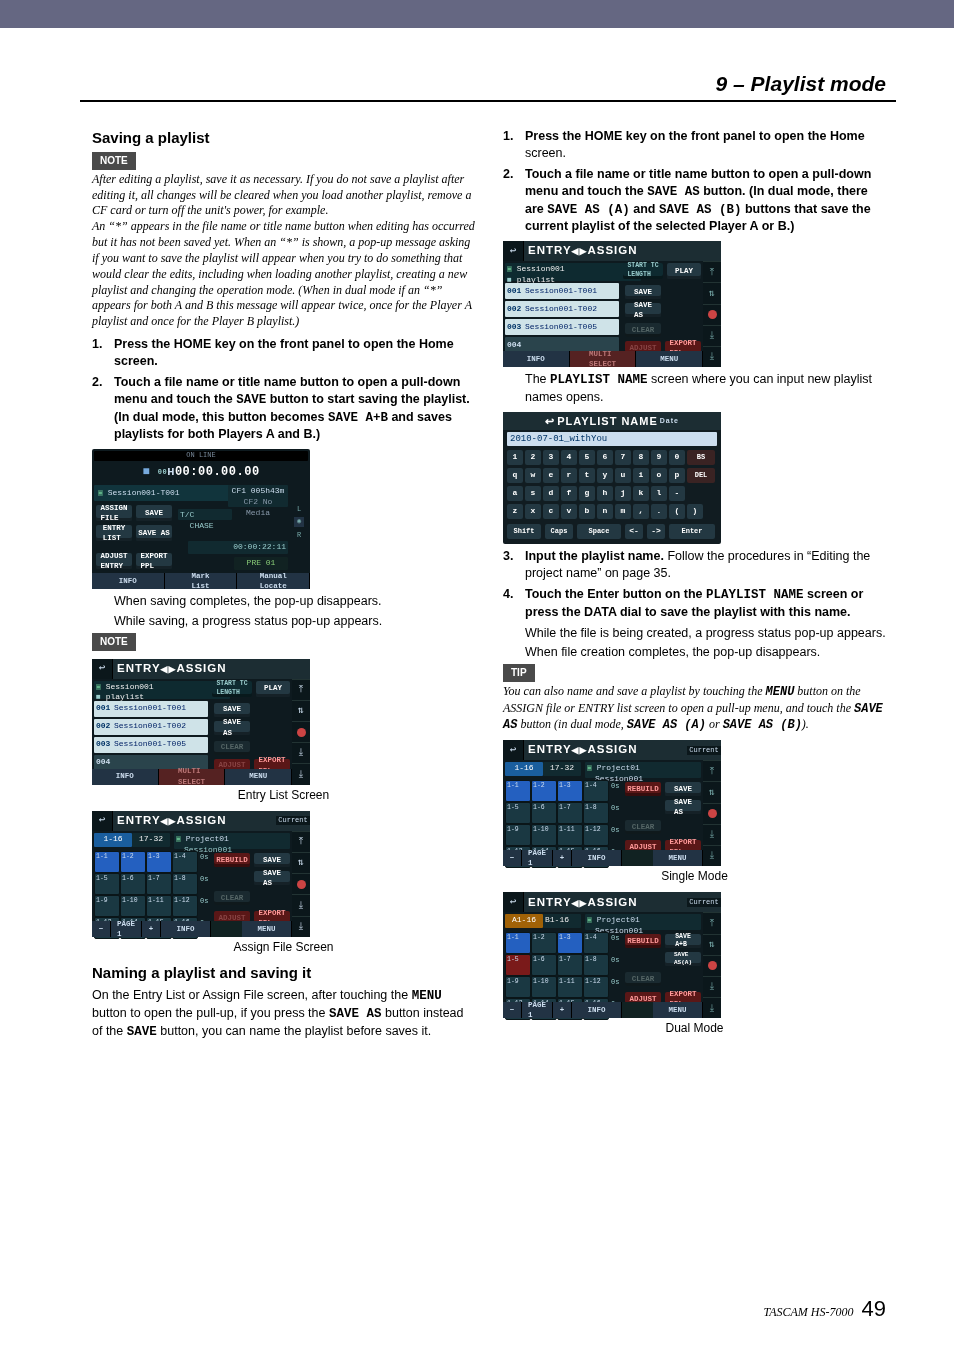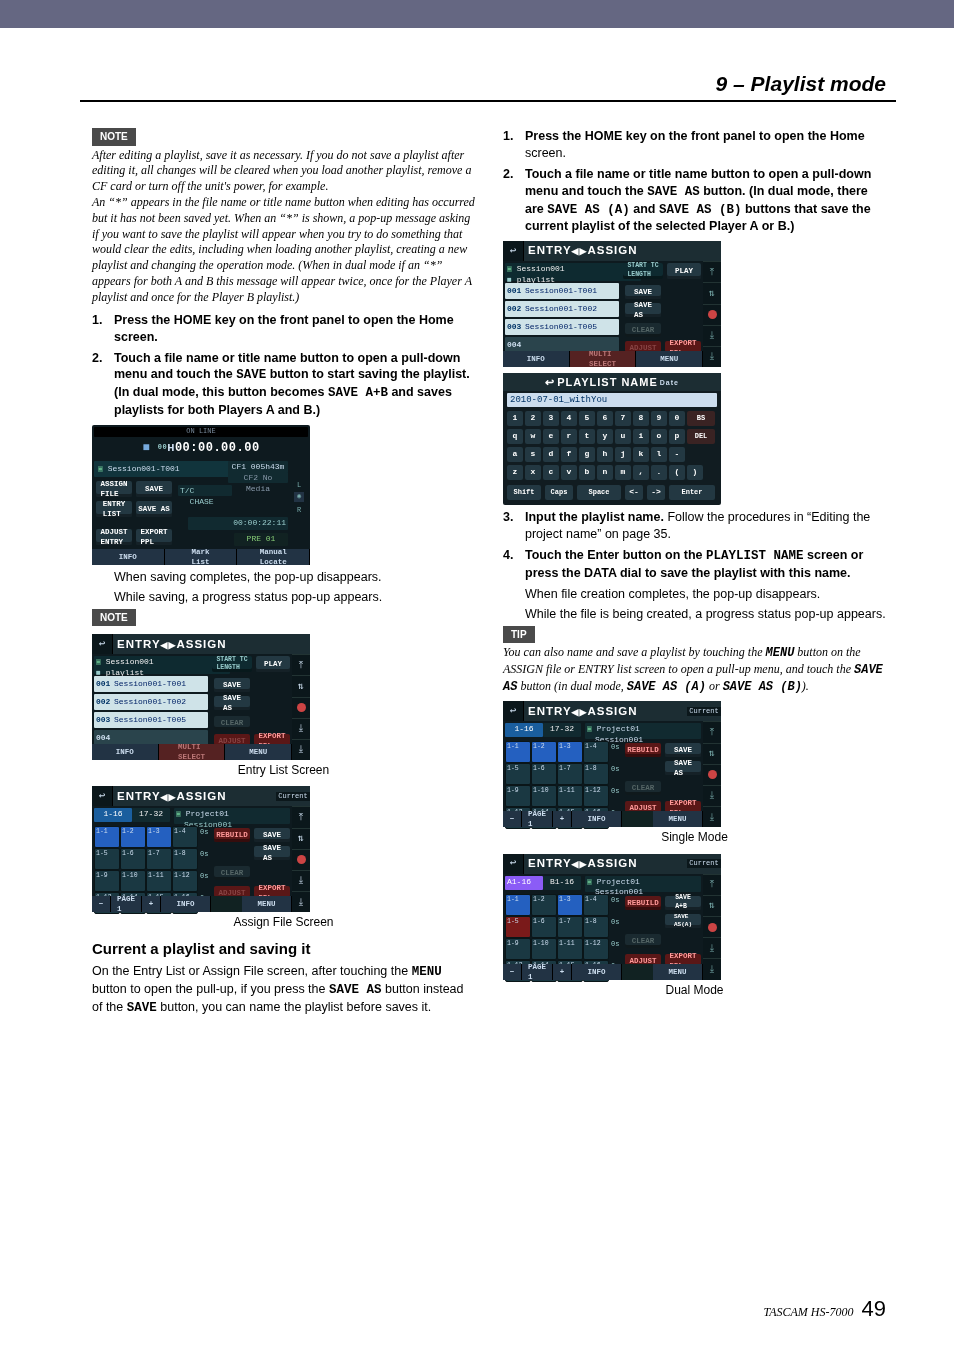--- a/index.html
+++ b/index.html
@@ -60,20 +60,21 @@
 </head>
 <body>
 <div class="page">
 <div class="header-bar"></div>
 <div class="chapter">9 – Playlist mode</div>
 <div class="chapter-rule"></div>
 
 <div class="cols">
 
 <div class="avoid-break">
+<div class="h3">Saving a playlist</div>
 <div class="note-tag">NOTE</div>
 <div class="note-block">After editing a playlist, save it as necessary. If you do not save a playlist after editing it, all changes will be cleared when you load another playlist, remove a CF card or turn off the unit's power, for example.<br>An “*” appears in the file name or title name button when editing has occurred but it has not been saved yet. When an “*” is shown, a pop-up message asking if you want to save the playlist will appear when you try to do something that would clear the edits, including when loading another playlist, creating a new playlist and changing the operation mode. (When in dual mode if an “*” appears for both A and B this message will appear twice, once for the Player A playlist and once for the Player B playlist.)</div>
 </div>
 
 <div class="step avoid-break">
  <div class="step-num">1.</div>
  <div class="step-body strong">Press the HOME key on the front panel to open the Home screen.</div>
 </div>
 <div class="step avoid-break">
  <div class="step-num">2.</div>
@@ -254,21 +255,21 @@
   <div class="fbtn" style="background:#234;color:#cde;flex:0 0 18px">+</div>
   <div class="fbtn" style="background:#234;color:#cde">INFO</div>
   <div class="fbtn" style="flex:0 0 30px;visibility:hidden"></div>
   <div class="fbtn" style="background:#234;color:#cde">MENU</div>
  </div>
 </div>
 <div class="caption">Assign File Screen</div>
 </div>
 
 <div class="avoid-break">
-<div class="h3" style="margin-top:2px">Current a playlist and saving it</div>
+<div class="h3" style="margin-top:2px">Naming a playlist and saving it</div>
 <div class="body-sans" style="margin-top:4px"><span>On the Entry List or Assign File screen, after touching the</span> <span class="pix">MENU</span> <span>button to open the pull-up, if you press the</span> <span class="pix">SAVE AS</span> <span>button instead of the</span> <span class="pix">SAVE</span> <span>button, you can name the playlist before saves it.</span></div>
 </div>
 
 <div class="step avoid-break" style="margin-top:4px">
  <div class="step-num">1.</div>
  <div class="step-body"><b>Press the HOME key on the front panel to open the Home</b> <span>screen.</span></div>
 </div>
 
 <div class="step avoid-break">
  <div class="step-num">2.</div>
@@ -319,20 +320,21 @@
   <div class="smbtn red" style="right:2px;top:80px;width:36px;height:14px">EXPORT<br>PPL</div>
  </div>
  <div class="foot">
             <div class="fbtn" style="background:#234;color:#cde">INFO</div>
             <div class="fbtn">MULTI<br>SELECT</div>
             <div class="fbtn" style="background:#234;color:#cde">MENU</div>
           </div>
 </div>
 </div>
 
+<div class="step-follow avoid-break"><span>The</span> <span class="pix">PLAYLIST NAME</span> <span>screen where you can input new playlist names opens.</span></div>
 
 <div class="screenshot avoid-break">
 <div class="kbd">
  <div class="topbar">
             <div class="ttl" style="display:flex;align-items:center;justify-content:center">
               <span style="margin-right:2px">↩</span>
               <span>PLAYLIST NAME</span>
               <span style="font-size:7px;color:#cde;margin-left:2px">Date</span>
             </div>
           </div>
@@ -395,22 +397,22 @@
 </div>
 
 <div class="step avoid-break">
  <div class="step-num">3.</div>
  <div class="step-body"><b>Input the playlist name.</b> <span>Follow the procedures in “Editing the project name” on page 35.</span></div>
 </div>
 <div class="step avoid-break">
  <div class="step-num">4.</div>
  <div class="step-body"><b><span>Touch the Enter button on the</span> <span class="pix">PLAYLIST NAME</span> <span>screen or press the DATA dial to save the playlist with this name.</span></b></div>
 </div>
+<div class="step-follow avoid-break">While the file is being created, a progress status pop-up appears.</div>
 <div class="step-follow avoid-break">When file creation completes, the pop-up disappears.</div>
-<div class="step-follow avoid-break">While the file is being created, a progress status pop-up appears.</div>
 
 <div class="avoid-break">
 <div class="tip-tag">TIP</div>
 <div class="note-block"><span>You can also name and save a playlist by touching the</span> <span class="pix">MENU</span> <span>button on the ASSIGN file or ENTRY list screen to open a pull-up menu, and touch the</span> <span class="pix">SAVE AS</span> <span>button (in dual mode,</span> <span class="pix">SAVE AS (A)</span> <span>or</span> <span class="pix">SAVE AS (B)</span><span>).</span></div>
 </div>
 
 <div class="screenshot avoid-break">
 <div class="lcd" style="width:218px;height:126px">
  <div class="topbar">
             <div class="back">↩</div>
@@ -479,22 +481,22 @@
  <div class="side">
             <div>⤒</div>
             <div>⇅</div>
             <div>
               <span class="dot r"></span>
             </div>
             <div>⤓</div>
             <div>⤓</div>
           </div>
  <div class="main">
-  <div class="ghead" style="left:2px;top:2px;width:34px;height:12px;background:#8b5cf6;color:#fff;">A1-16</div>
-  <div class="ghead" style="left:40px;top:2px;width:34px;height:12px;text-align:center">B1-16</div>
+  <div class="ghead" style="left:2px;top:2px;width:34px;height:12px;background:#a16207;color:#fff;text-align:center">A1-16</div>
+  <div class="ghead" style="left:40px;top:2px;width:34px;height:12px;">B1-16</div>
   <div class="ghead" style="left:82px;top:2px;right:2px;height:14px;color:#cde"><span style="color:#5fb187">▣</span> <span>Project01</span><br><span style="padding-left:8px">Session001</span></div>
   <div class="asn-cell on" style="left:2px;top:20px">1-1</div>
             <div class="asn-cell" style="left:28px;top:20px">1-2</div>
             <div class="asn-cell on" style="left:54px;top:20px">1-3</div>
             <div class="asn-cell" style="left:80px;top:20px">1-4</div>
   <div class="asn-cell" style="left:2px;top:42px;background:#7a1a1a">1-5</div>
             <div class="asn-cell" style="left:28px;top:42px">1-6</div>
             <div class="asn-cell" style="left:54px;top:42px">1-7</div>
             <div class="asn-cell" style="left:80px;top:42px">1-8</div>
   <div class="asn-cell" style="left:2px;top:64px">1-9</div>

